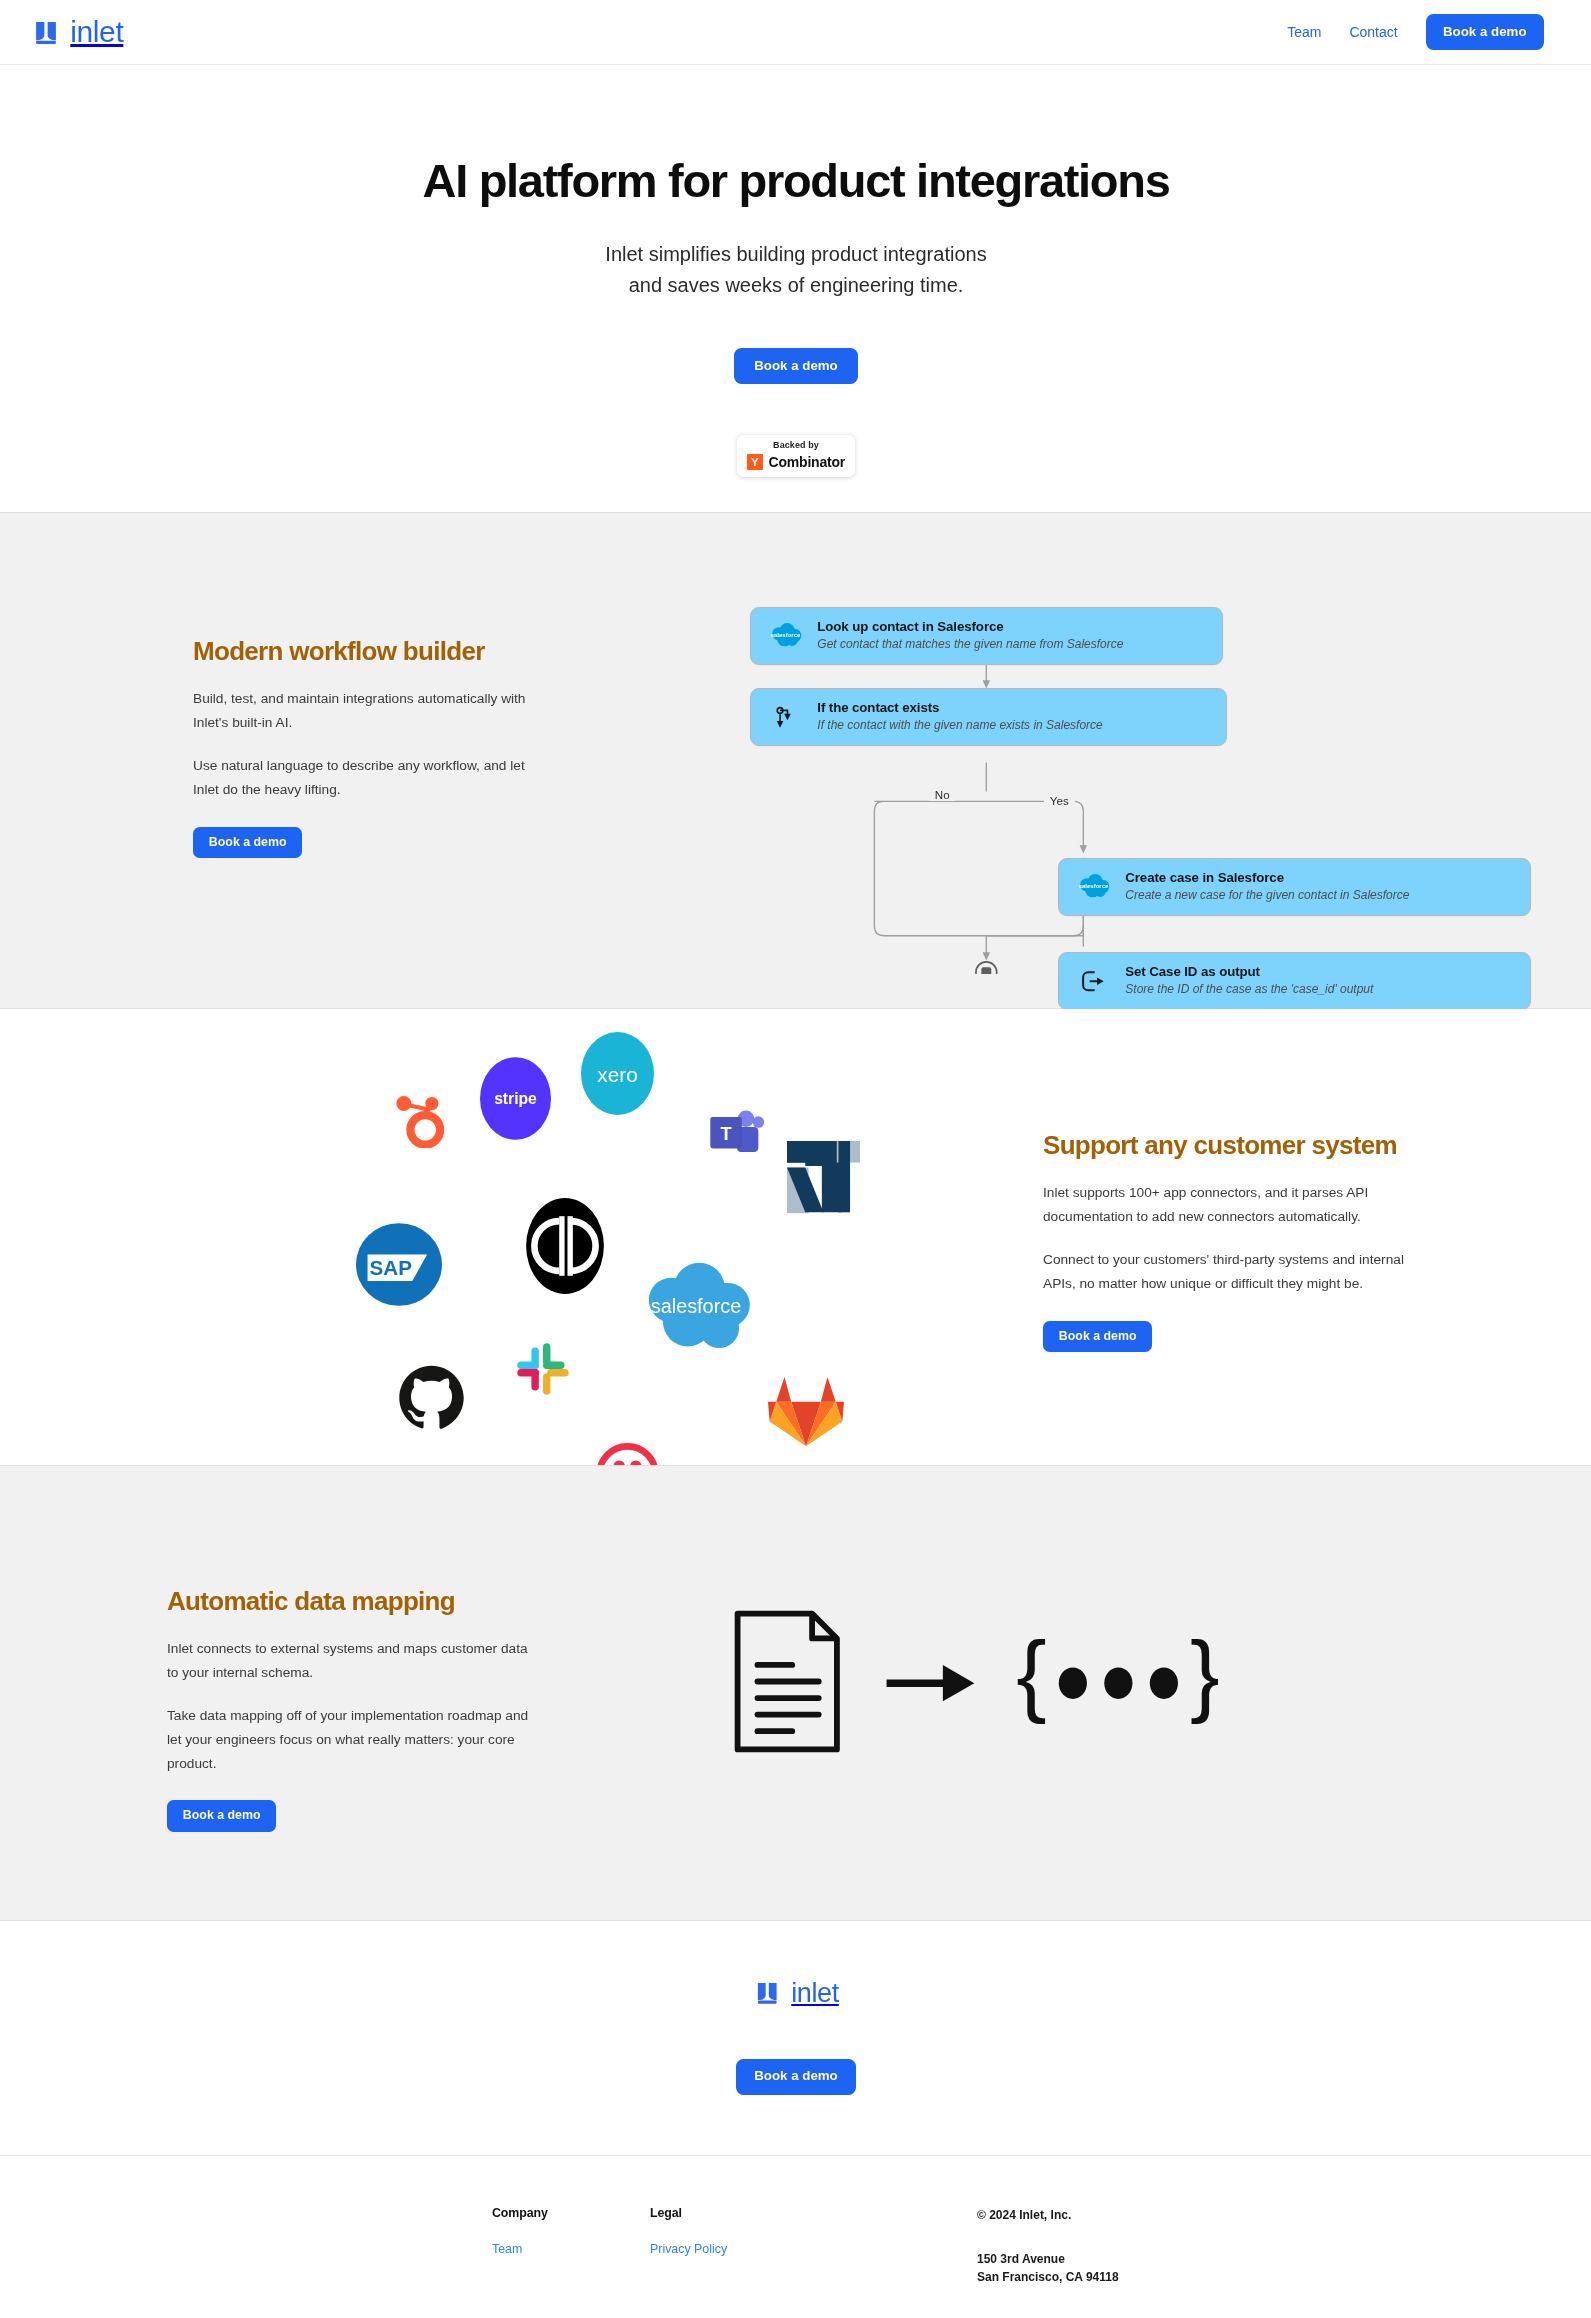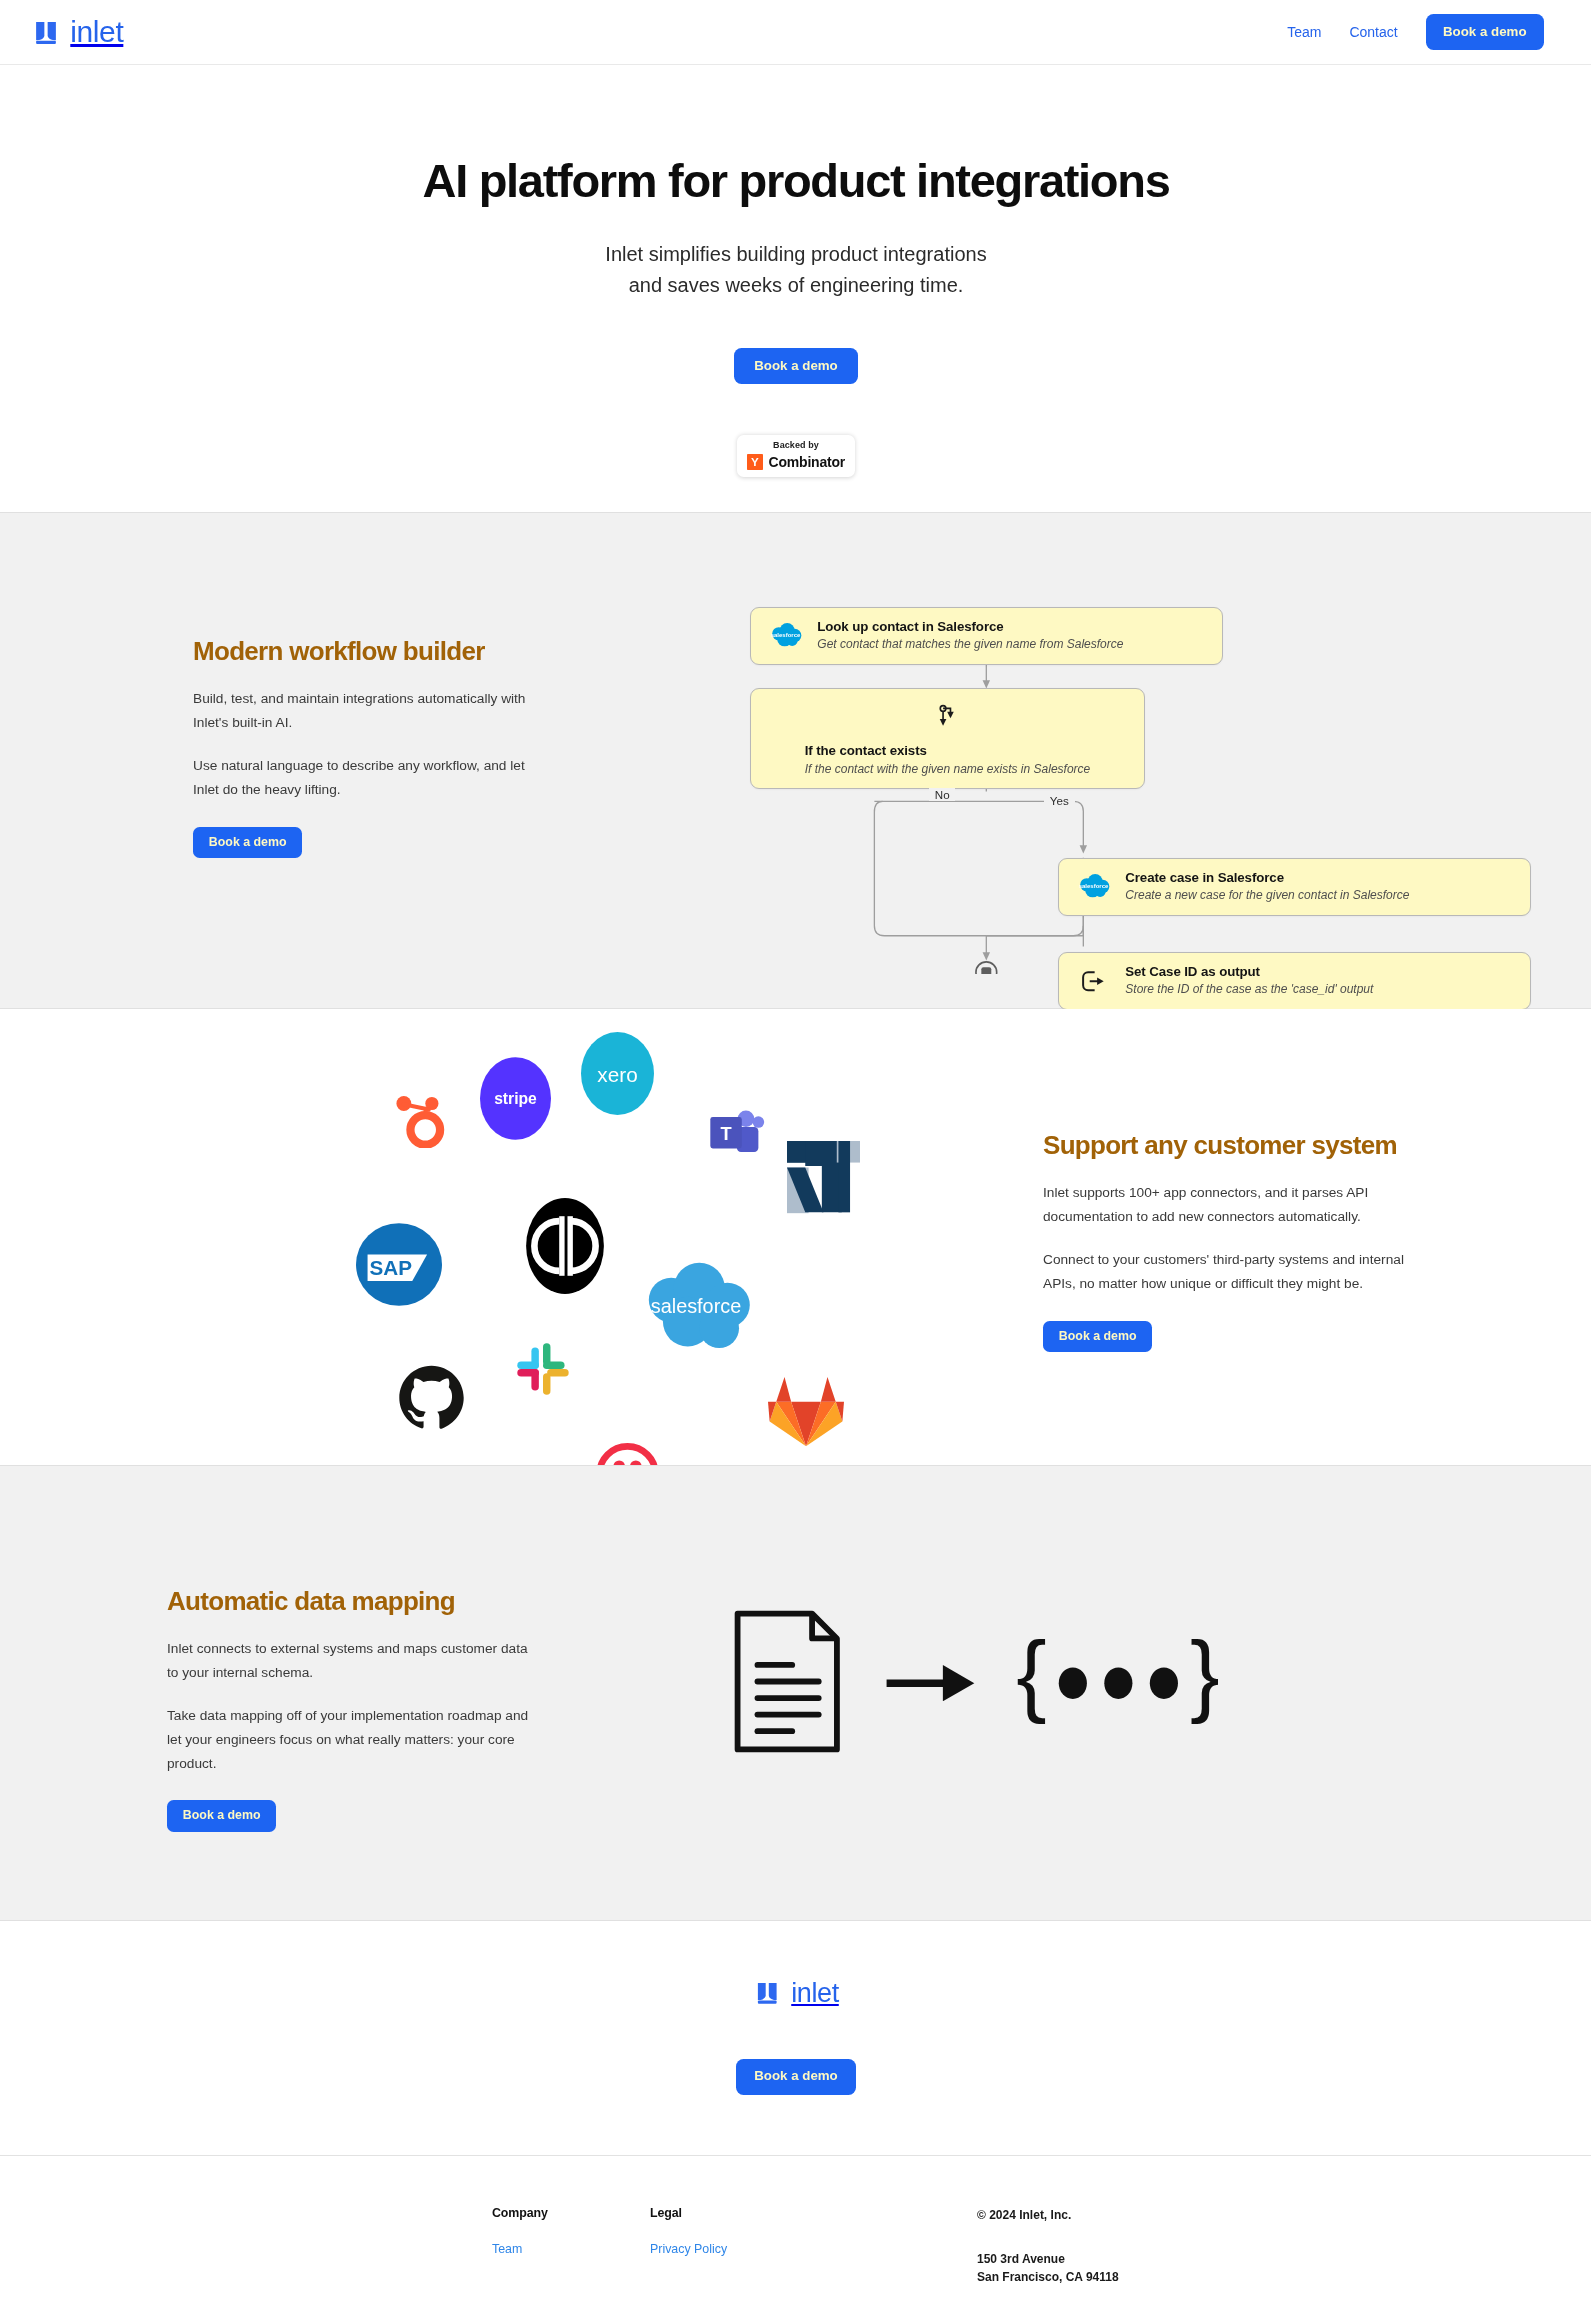--- a/index.html
+++ b/index.html
@@ -124,21 +124,21 @@
   #sec-workflow .left {
     position: absolute;
     left: 193px; top: 123px; width: 356px;
   }
   .flow {
     position: absolute;
     left: 750px; top: 71px; width: 796px; height: 390px;
   }
   .node {
     position: absolute;
-    background: #fef9c3;
+    background: #7dd3fc;
     border: 1.2px solid #b8b8b8;
     border-radius: 9px;
     display: flex;
     align-items: center;
     gap: 13.3px;
     padding: 10.8px 15px;
     box-shadow: 0 0.8px 1.7px rgba(0,0,0,0.04);
   }
   .node-txt { display: flex; flex-direction: column; gap: 1.7px; }
   .node-title { font-size: 13.3px; font-weight: 600; color: #141414; letter-spacing: -0.1px; line-height: 1.25;}
@@ -285,21 +285,21 @@
           </g>
           <text x="21" y="17" font-family="Liberation Sans, sans-serif" font-size="7.2" font-weight="700" fill="#fff" text-anchor="middle">salesforce</text>
         </svg>
       </span>
       <span class="node-txt">
         <span class="node-title">Look up contact in Salesforce</span>
         <span class="node-desc">Get contact that matches the given name from Salesforce</span>
       </span>
     </div>
 
-    <div class="node" style="left:0px; top:104px; width:395px;flex-direction:column;">
+    <div class="node" style="left:0px; top:104px; width:477px;">
       <span class="node-icon">
         <svg width="28" height="28" viewBox="0 0 34 34">
           <circle cx="11" cy="9" r="3.4" fill="none" stroke="#1c1c1c" stroke-width="2"></circle>
           <path d="M11 12.5 V25" stroke="#1c1c1c" stroke-width="2" fill="none"></path>
           <polygon points="11,30 7,22 15,22" fill="#1c1c1c"></polygon>
           <path d="M11 9 H20 V15" stroke="#1c1c1c" stroke-width="2" fill="none"></path>
           <polygon points="20,21 16,13 24,13" fill="#1c1c1c"></polygon>
         </svg>
       </span>
       <span class="node-txt">

